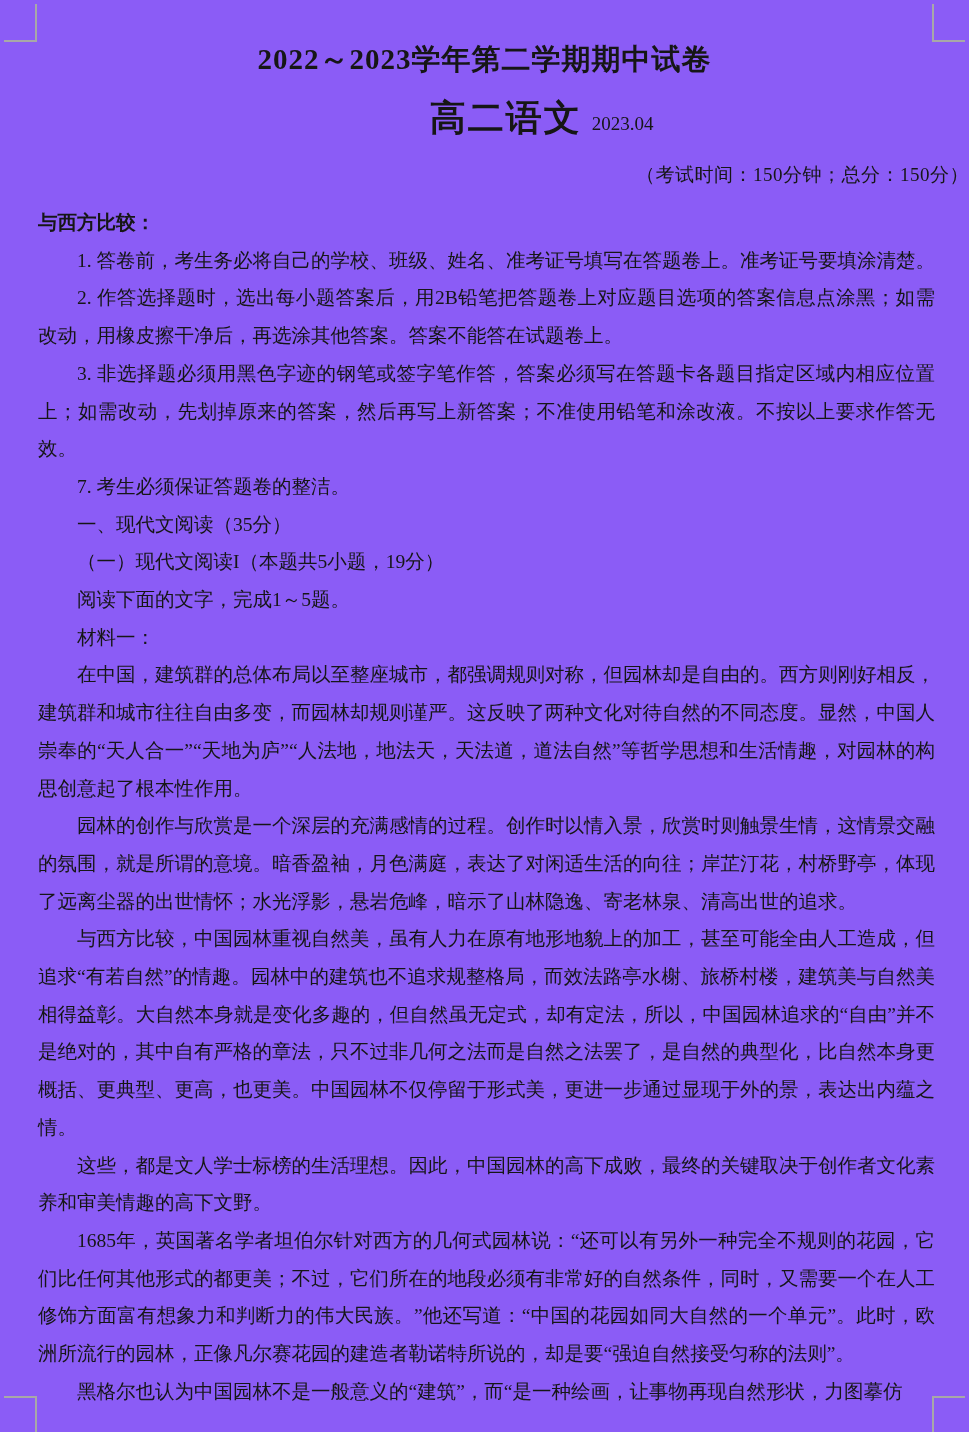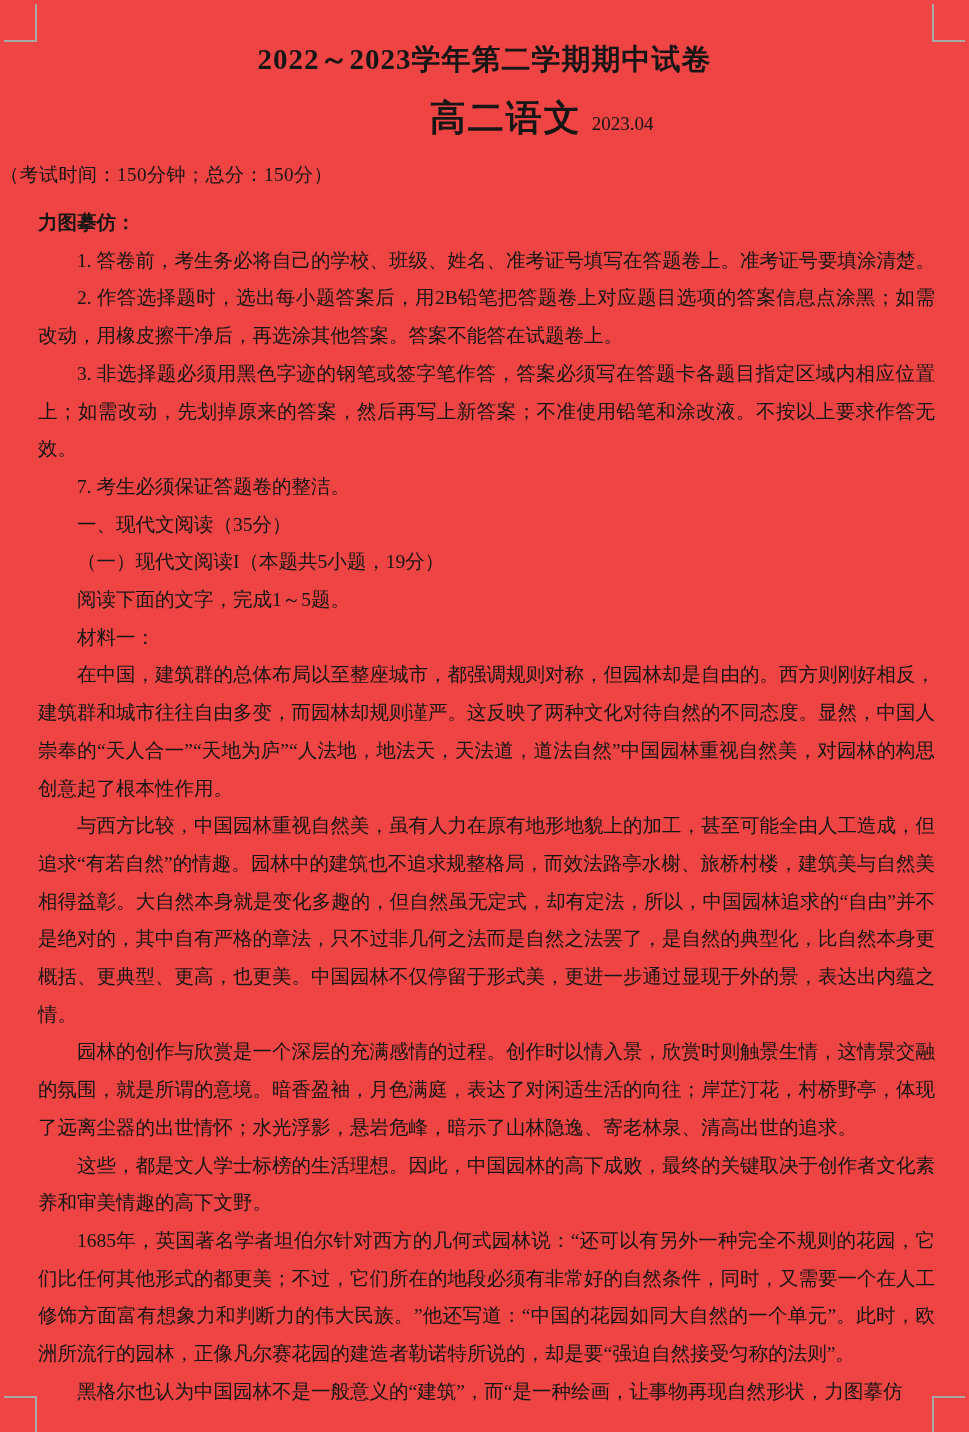--- a/index.html
+++ b/index.html
@@ -4,21 +4,21 @@
 <style>
   html, body {
     margin: 0;
     padding: 0;
     background: #ffffff;
   }
   .page {
     position: relative;
     width: 969px;
     height: 1432px;
-    background: #ef4444;
+    background: #8b5cf6;
     overflow: hidden;
     font-family: "Liberation Serif", "DejaVu Serif", serif;
     color: #161616;
   }
   
   .crop {
     position: absolute;
     width: 31px;
     height: 36px;
   }
@@ -51,21 +51,21 @@
     letter-spacing: 2px;
     vertical-align: baseline;
   }
   .exam-date {
     font-size: 19px;
     margin-left: 10px;
     vertical-align: baseline;
   }
   .exam-info {
     margin-top: 25px;
-    text-align: left;
+    text-align: right;
     font-size: 19px;
     letter-spacing: 0.5px;
   }
   .body {
     margin: 16px 34px 0 38px;
     font-size: 19.5px;
     line-height: 37.7px;
     text-align: justify;
     text-justify: inter-character;
   }
@@ -89,37 +89,37 @@
 
   <div class="title">2022～2023学年第二学期期中试卷</div>
 
   <div class="subtitle-row">
     <span class="subject">高二语文</span><span class="exam-date">2023.04</span>
   </div>
 
   <div class="exam-info">（考试时间：150分钟；总分：150分）</div>
 
   <div class="body">
-    <p class="no-indent bold">力图摹仿：</p>
+    <p class="no-indent bold">与西方比较：</p>
 
     <div>
         <p class="indent">1. 答卷前，考生务必将自己的学校、班级、姓名、准考证号填写在答题卷上。准考证号要填涂清楚。</p>
         <p class="indent">2. 作答选择题时，选出每小题答案后，用2B铅笔把答题卷上对应题目选项的答案信息点涂黑；如需改动，用橡皮擦干净后，再选涂其他答案。答案不能答在试题卷上。</p>
         <p class="indent">3. 非选择题必须用黑色字迹的钢笔或签字笔作答，答案必须写在答题卡各题目指定区域内相应位置上；如需改动，先划掉原来的答案，然后再写上新答案；不准使用铅笔和涂改液。不按以上要求作答无效。</p>
         <p class="indent">7. 考生必须保证答题卷的整洁。</p>
       </div>
 
     <p class="indent">一、现代文阅读（35分）</p>
     <p class="indent">（一）现代文阅读I（本题共5小题，19分）</p>
     <p class="indent">阅读下面的文字，完成1～5题。</p>
     <p class="indent">材料一：</p>
 
     <div>
-        <p class="indent">在中国，建筑群的总体布局以至整座城市，都强调规则对称，但园林却是自由的。西方则刚好相反，建筑群和城市往往自由多变，而园林却规则谨严。这反映了两种文化对待自然的不同态度。显然，中国人崇奉的“天人合一”“天地为庐”“人法地，地法天，天法道，道法自然”中国园林重视自然美，对园林的构思创意起了根本性作用。</p>
+        <p class="indent">在中国，建筑群的总体布局以至整座城市，都强调规则对称，但园林却是自由的。西方则刚好相反，建筑群和城市往往自由多变，而园林却规则谨严。这反映了两种文化对待自然的不同态度。显然，中国人崇奉的“天人合一”“天地为庐”“人法地，地法天，天法道，道法自然”等哲学思想和生活情趣，对园林的构思创意起了根本性作用。</p>
+        <p class="indent">园林的创作与欣赏是一个深层的充满感情的过程。创作时以情入景，欣赏时则触景生情，这情景交融的氛围，就是所谓的意境。暗香盈袖，月色满庭，表达了对闲适生活的向往；岸芷汀花，村桥野亭，体现了远离尘器的出世情怀；水光浮影，悬岩危峰，暗示了山林隐逸、寄老林泉、清高出世的追求。</p>
         <p class="indent">与西方比较，中国园林重视自然美，虽有人力在原有地形地貌上的加工，甚至可能全由人工造成，但追求“有若自然”的情趣。园林中的建筑也不追求规整格局，而效法路亭水榭、旅桥村楼，建筑美与自然美相得益彰。大自然本身就是变化多趣的，但自然虽无定式，却有定法，所以，中国园林追求的“自由”并不是绝对的，其中自有严格的章法，只不过非几何之法而是自然之法罢了，是自然的典型化，比自然本身更概括、更典型、更高，也更美。中国园林不仅停留于形式美，更进一步通过显现于外的景，表达出内蕴之情。</p>
-        <p class="indent">园林的创作与欣赏是一个深层的充满感情的过程。创作时以情入景，欣赏时则触景生情，这情景交融的氛围，就是所谓的意境。暗香盈袖，月色满庭，表达了对闲适生活的向往；岸芷汀花，村桥野亭，体现了远离尘器的出世情怀；水光浮影，悬岩危峰，暗示了山林隐逸、寄老林泉、清高出世的追求。</p>
         <p class="indent">这些，都是文人学士标榜的生活理想。因此，中国园林的高下成败，最终的关键取决于创作者文化素养和审美情趣的高下文野。</p>
         <p class="indent">1685年，英国著名学者坦伯尔针对西方的几何式园林说：“还可以有另外一种完全不规则的花园，它们比任何其他形式的都更美；不过，它们所在的地段必须有非常好的自然条件，同时，又需要一个在人工修饰方面富有想象力和判断力的伟大民族。”他还写道：“中国的花园如同大自然的一个单元”。此时，欧洲所流行的园林，正像凡尔赛花园的建造者勒诺特所说的，却是要“强迫自然接受匀称的法则”。</p>
         <p class="indent">黑格尔也认为中国园林不是一般意义的“建筑”，而“是一种绘画，让事物再现自然形状，力图摹仿</p>
       </div>
   </div>
 
 </div>
 
 </body></html>

